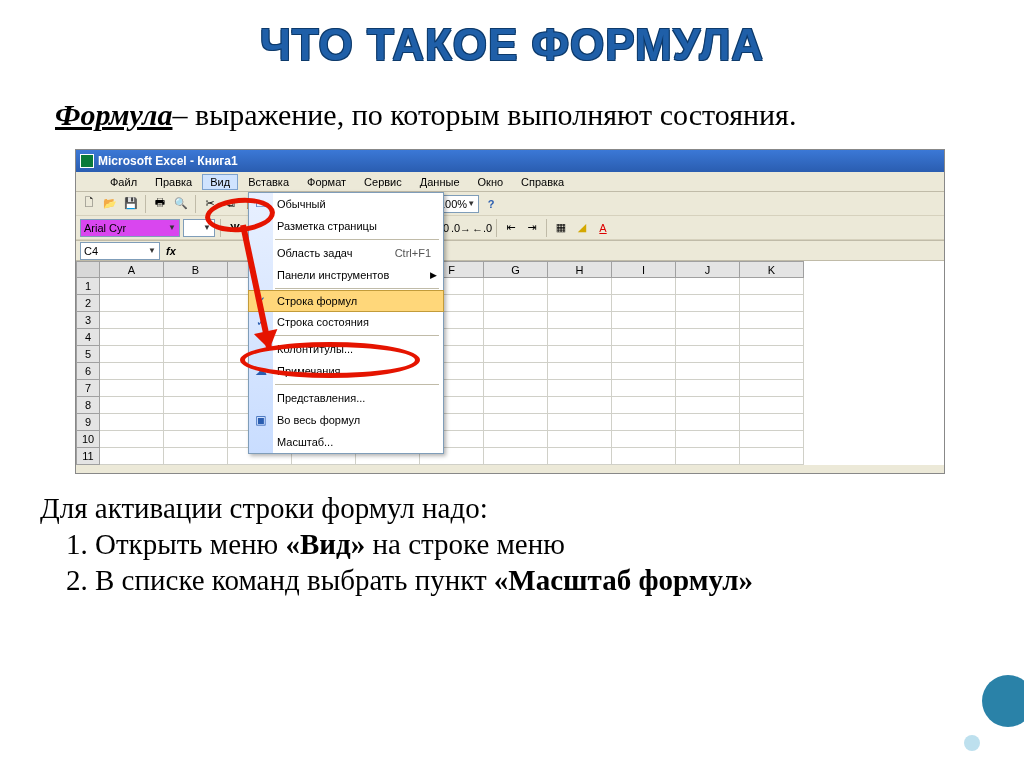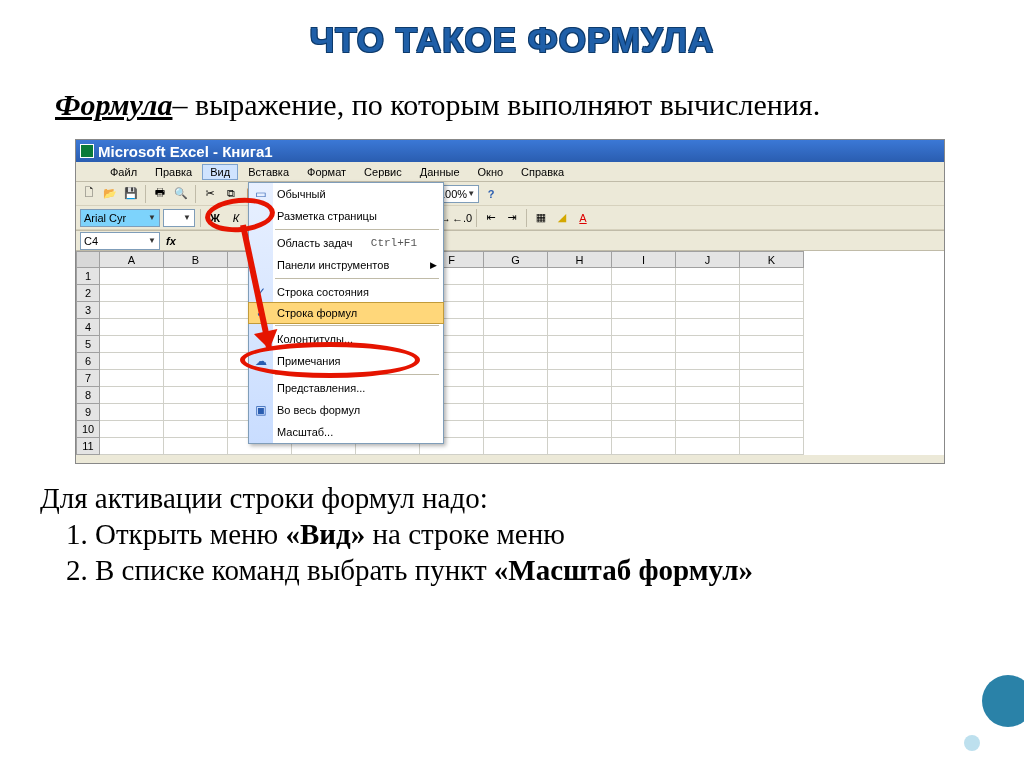--- a/index.html
+++ b/index.html
@@ -12,21 +12,21 @@
     overflow: hidden;
   }
   .slide {
     width: 100%;
     height: 100%;
     padding: 20px 0 0 0;
     position: relative;
   }
   .title {
     text-align: center;
-    font-size: 35px;
+    font-size: 44px;
     font-weight: bold;
     color: #1f5fa8;
     text-shadow: 1px 1px 0 #0d3a6b, -1px -1px 0 #0d3a6b, 1px -1px 0 #0d3a6b, -1px 1px 0 #0d3a6b;
     letter-spacing: 1px;
     margin-bottom: 25px;
     font-family: Arial, sans-serif;
   }
   .intro {
     font-size: 30px;
     padding: 0 55px;
@@ -57,21 +57,21 @@
     color: #fff;
     display: flex;
     align-items: center;
     padding: 0 4px;
     gap: 4px;
   }
   .titlebar .xls-icon {
     width: 14px; height: 14px; background: #0a7a3a; border: 1px solid #fff;
     display: inline-block;
   }
-  .titlebar .ttext { font-weight: bold; font-size: 15px; }
+  .titlebar .ttext { font-weight: bold; font-size: 12px; }
   .menubar {
     height: 20px;
     background: #ece9d8;
     border-bottom: 1px solid #c0bba8;
     display: flex;
     align-items: center;
     padding-left: 26px;
     gap: 2px;
   }
   .menubar .mi {
@@ -92,21 +92,21 @@
     border-bottom: 1px solid #d6d1bd;
   }
   .tb-btn {
     width: 18px; height: 18px;
     border: 1px solid transparent;
     display: flex; align-items: center; justify-content: center;
     font-size: 11px;
   }
   .tb-sep { width:1px; height:18px; background:#c0bba8; margin:0 2px; }
   .font-box {
-    width: 80px; height: 18px; background: #7dd3fc; border: 1px solid #7f9db9;
+    width: 100px; height: 18px; background: #d946ef; border: 1px solid #7f9db9;
     display: flex; align-items: center; padding: 0 3px; font-size: 11px;
     justify-content: space-between;
   }
   .size-box {
     width: 32px; height: 18px; background: #fff; border: 1px solid #7f9db9;
     display: flex; align-items: center; padding: 0 3px; font-size: 11px;
     justify-content: space-between;
   }
   .dd-arrow { font-size: 8px; color: #333; }
   .zoom-box {
@@ -183,21 +183,21 @@
   }
   .dropdown-menu .sep {
     height: 1px; background: #c0bba8; margin: 2px 4px 2px 26px;
   }
   .dropdown-menu .left-strip {
     position: absolute; left:0; top:0; bottom:0; width:24px;
     background: linear-gradient(#e8f0ff,#c9ddff);
     z-index: -1;
   }
   .dropdown-menu .dmi .shortcut {
-    position: absolute; right: 26px; color: #555; font-family: Liberation Mono, monospace;
+    position: absolute; right: 12px; color: #555;
   }
   .dropdown-menu .dmi .arrow {
     position: absolute; right: 6px; font-size: 9px;
   }
   
   .red-oval1 {
     position: absolute;
     left: 205px; top: 198px;
     width: 70px; height: 34px;
     border: 5px solid #e51400;
@@ -255,21 +255,21 @@
   }
   .bold { font-weight: bold; }
 </style>
 </head>
 <body>
 
 <div class="slide">
   <div class="title">ЧТО ТАКОЕ ФОРМУЛА</div>
 
   <div class="intro">
-    <span class="term">Формула</span><span>– выражение, по  которым выполняют вычисления.</span>
+    <span class="term">Формула</span><span>– выражение, по  которым выполняют состояния.</span>
   </div>
 
   <div class="excel-shot">
     <div class="titlebar">
       <span class="xls-icon"></span>
       <span class="ttext">Microsoft Excel - Книга1</span>
     </div>
 
     <div class="menubar">
       <span class="mi">Файл</span>
@@ -546,27 +546,27 @@
       <div class="sep"></div>
       <div class="dmi">
           <span>Область задач</span>
           <span class="shortcut">Ctrl+F1</span>
         </div>
       <div class="dmi">
           <span>Панели инструментов</span>
           <span class="arrow">▶</span>
         </div>
       <div class="sep"></div>
-      <div class="dmi">
-          <span class="ic">✓</span>
-          <span>Строка состояния</span>
-        </div>
       <div class="dmi sel">
           <span class="ic">✓</span>
           <span>Строка формул</span>
+        </div>
+      <div class="dmi">
+          <span class="ic">✓</span>
+          <span>Строка состояния</span>
         </div>
       <div class="sep"></div>
       <div class="dmi">
           <span>Колонтитулы...</span>
         </div>
       <div class="dmi">
           <span class="ic">☁</span>
           <span>Примечания</span>
         </div>
       <div class="sep"></div>

